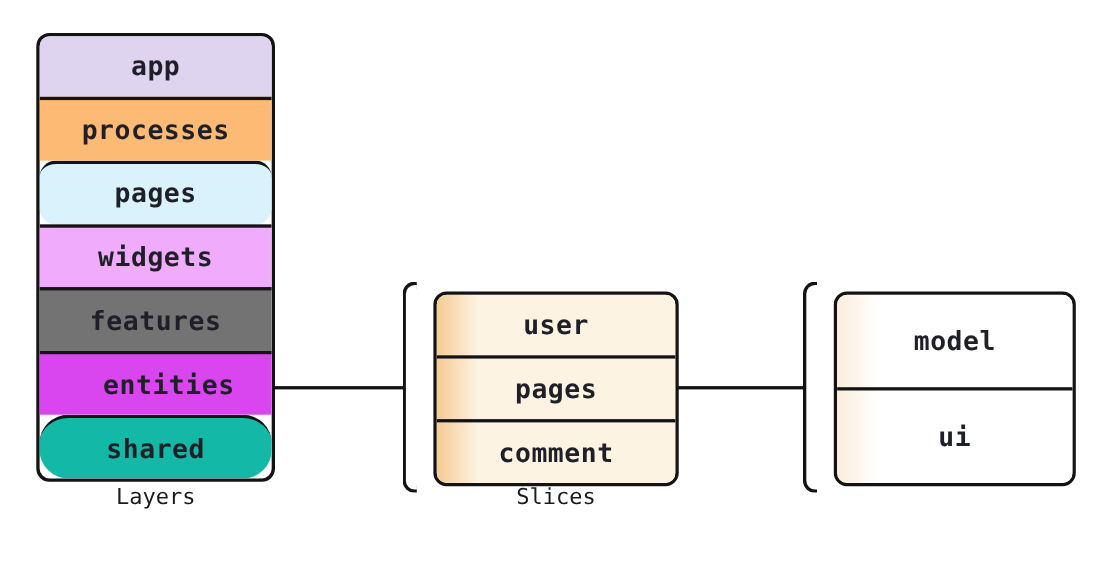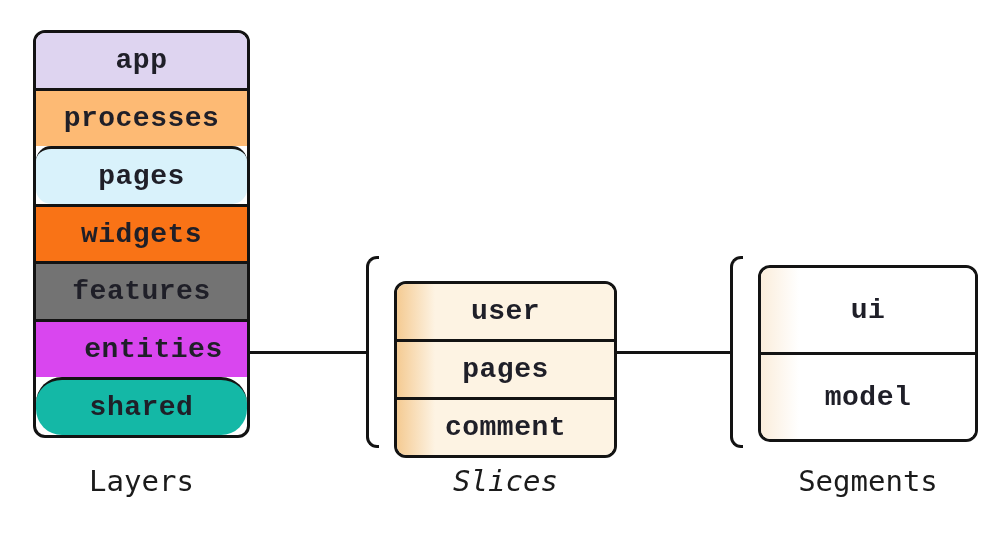--- a/index.html
+++ b/index.html
@@ -25,30 +25,29 @@
     flex-direction: column;
     box-sizing: border-box;
     background: #ffffff;
   }
   .box .row {
     flex: 1 1 0;
     display: flex;
     align-items: center;
     justify-content: center;
     font-weight: bold;
-    font-size: 28px;
+    font-size: 24px;
     letter-spacing: 0.5px;
     color: var(--text);
     border-top: 3px solid var(--border);
-    font-family: Liberation Mono, monospace;
   }
   .box .row:first-child { border-top: none; }
 
   #layers-box   { left: 33px;  top: 30px;  width: 217px; height: 408px; }
-  #slices-box   { left: 394px; top: 265px; width: 223px; height: 177px; margin-top: 16px; }
+  #slices-box   { left: 394px; top: 265px; width: 223px; height: 177px; }
   #segments-box { left: 758px; top: 265px; width: 220px; height: 177px; }
 
   .slice-row {
     background: linear-gradient(90deg, var(--slice-strip) 2px, var(--slice-body) 38px);
   }
   .segment-row {
     background: linear-gradient(90deg, var(--segment-strip) 2px, var(--segment-body) 38px);
   }
 
   
@@ -72,61 +71,60 @@
     border-radius: 11px 0 0 11px;
     box-sizing: border-box;
     background: transparent;
   }
   #slices-bracket   { left: 366px; }
   #segments-bracket { left: 730px; }
 
   
   .group-label {
     position: absolute;
-    top: 466px;
+    top: 440px;
     text-align: center;
-    font-size: 29px;
+    font-size: 20px;
     line-height: 1.1;
     color: var(--label);
   }
   #layers-label   { left: 33px;  width: 217px; }
-  #slices-label   { left: 394px; width: 223px; font-style: italic; }
+  #slices-label   { left: 394px; width: 223px; }
   #segments-label { left: 758px; width: 220px; }
 </style>
 </head>
 <body>
 
 <div id="canvas">
 
   <div class="box" id="layers-box">
     <div class="row" style="background: rgb(222, 212, 240);">app</div>
     <div class="row" style="background: #fdba74;">processes</div>
     <div class="row" style="background: rgb(217, 242, 251); border-radius: 15px;">pages</div>
-    <div class="row" style="background: #f97316;">widgets</div>
+    <div class="row" style="background: #f0abfc;">widgets</div>
     <div class="row" style="background: #737373;">features</div>
     <div class="row" style="background: #d946ef; padding-left: 24px;">entities</div>
     <div class="row" style="background: #14b8a6; border-radius: 26px;">shared</div>
   </div>
 
   <div class="connector" id="connector-1"></div>
 
   <div class="bracket" id="slices-bracket"></div>
 
   <div class="box" id="slices-box">
     <div class="row slice-row">user</div>
     <div class="row slice-row">pages</div>
     <div class="row slice-row">comment</div>
   </div>
 
   <div class="connector" id="connector-2"></div>
 
   <div class="bracket" id="segments-bracket"></div>
 
   <div class="box" id="segments-box">
+    <div class="row segment-row">model</div>
     <div class="row segment-row">ui</div>
-    <div class="row segment-row">model</div>
   </div>
 
   <div class="group-label" id="layers-label">Layers</div>
   <div class="group-label" id="slices-label">Slices</div>
-  <div class="group-label" id="segments-label">Segments</div>
 
 </div>
 
 </body></html>

